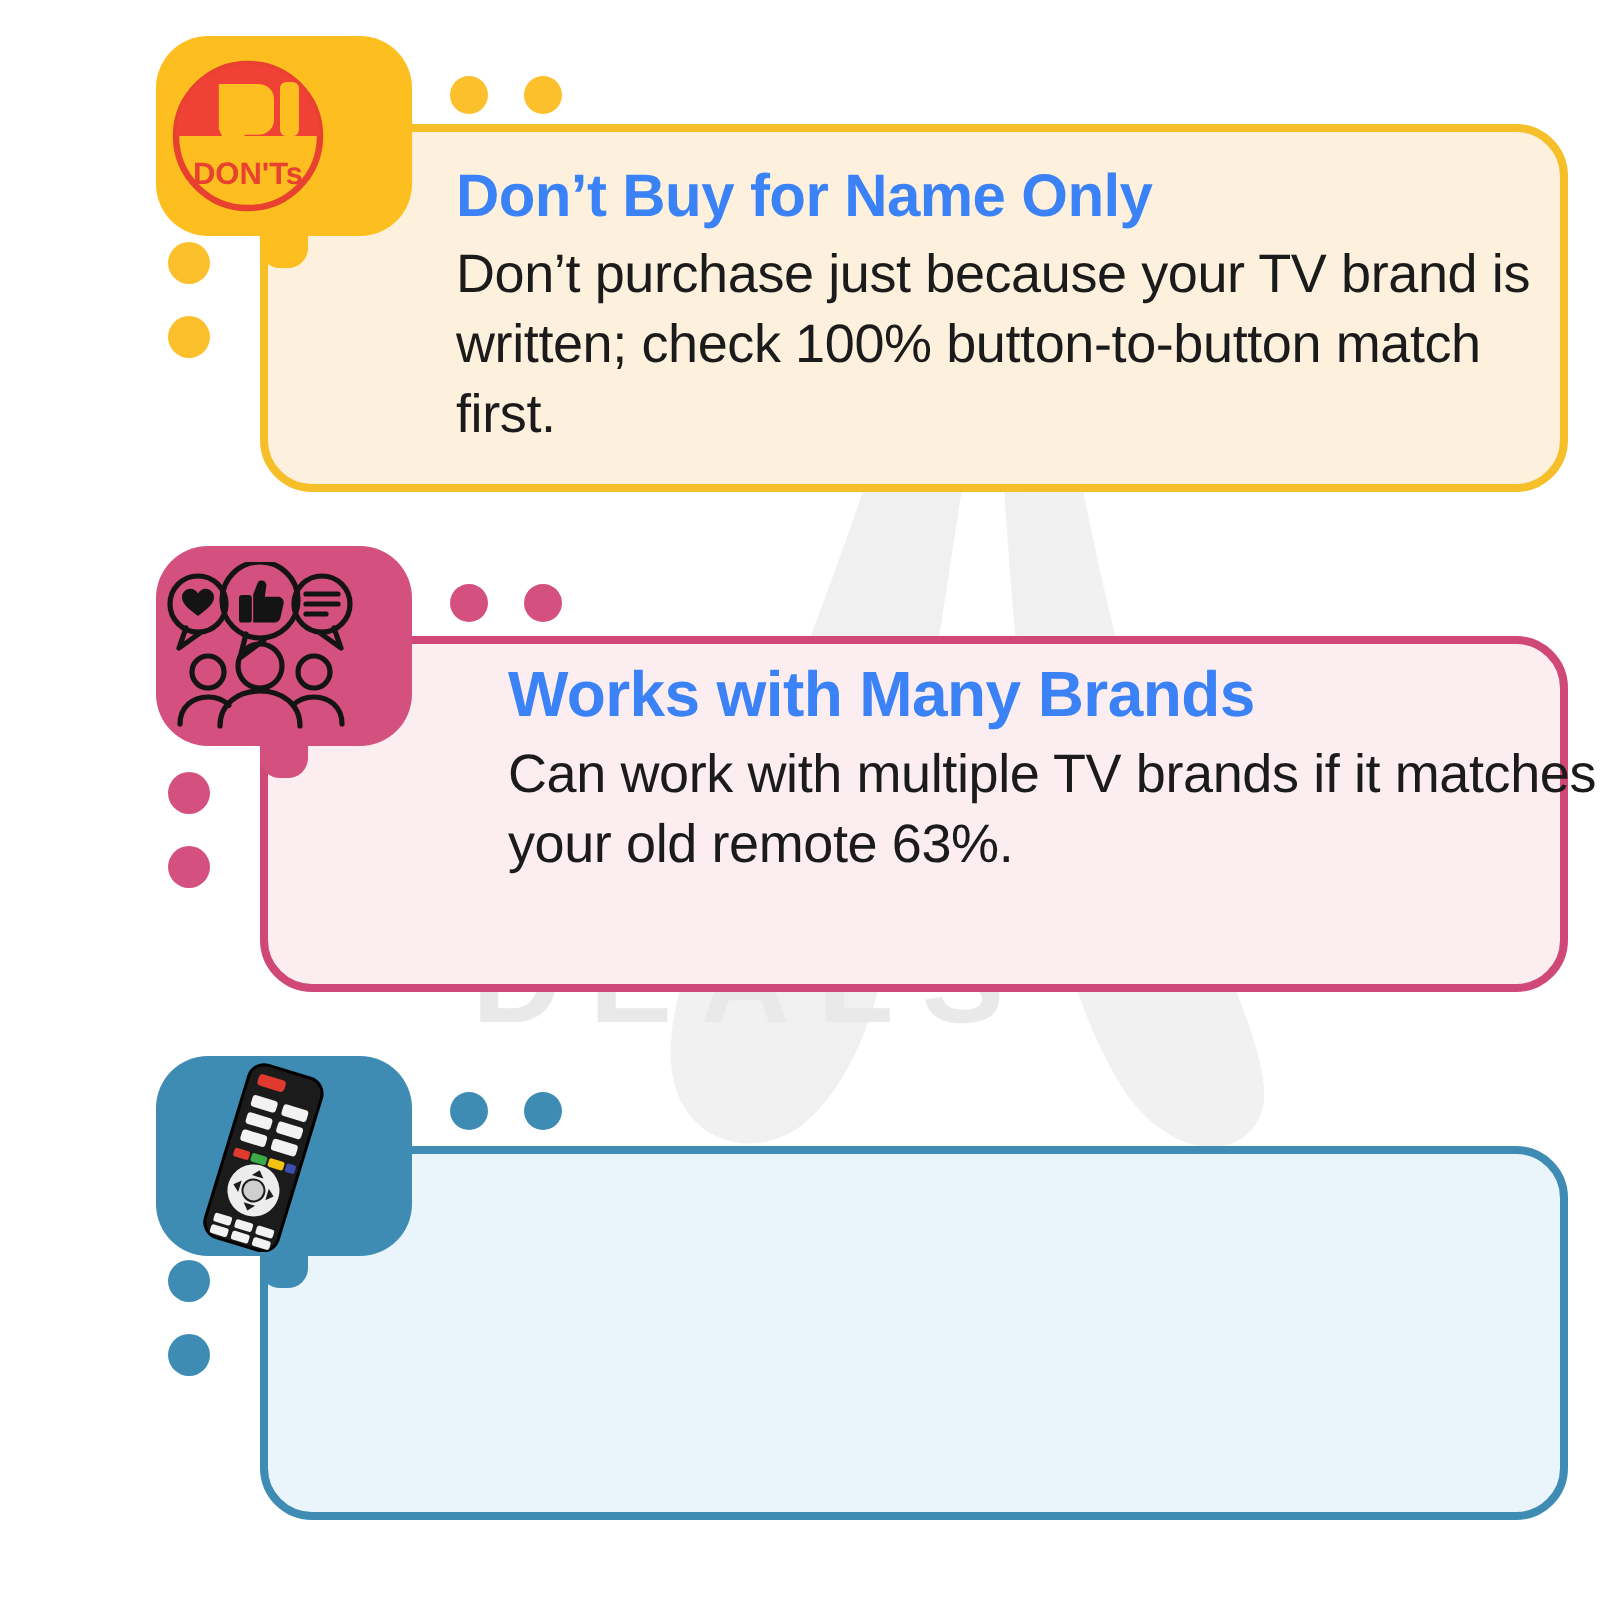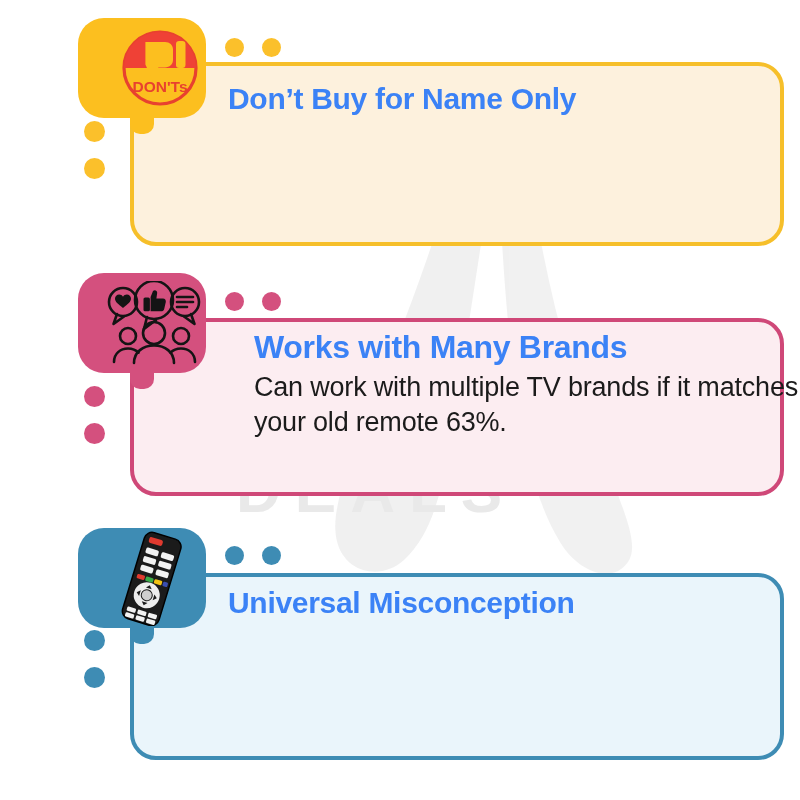--- a/index.html
+++ b/index.html
@@ -61,21 +61,21 @@
 
   
   .icon-badge {
     position: absolute;
     width: 128px;
     height: 100px;
     border-radius: 26px;
     z-index: 4;
     display: flex;
     align-items: center;
-    justify-content: flex-end;
+    justify-content: flex-start;
   }
   .icon-badge .tail {
     position: absolute;
     left: 50%;
     bottom: -16px;
     margin-left: -12px;
     width: 24px;
     height: 22px;
     border-bottom-left-radius: 10px;
     border-bottom-right-radius: 10px;
@@ -206,20 +206,21 @@
                    l-6.6 -14.6 v-22.5 z"></path>
           <rect x="62" y="19" width="9.5" height="27" rx="3.2"></rect>
         </g>
 
         <text class="donts-label" x="46" y="70" text-anchor="middle" font-size="15.5" font-weight="700" fill="#e8412f" font-family="Liberation Sans, sans-serif">DON'Ts</text>
       </svg>
     </div>
 
     <div class="card-text">
       <div class="card-title">Don’t Buy for Name Only</div>
+      <div class="card-body">Don’t purchase just because your TV brand is written; check 100% button-to-button match first.</div>
     </div>
   </div>
 
   <div class="card-block" id="card2">
 
     <div class="card-panel"></div>
 
     <div class="dot dot-top d1"></div>
     <div class="dot dot-top d2"></div>
     <div class="dot dot-side s1"></div>
@@ -314,17 +315,16 @@
             <rect x="61" y="82" width="9" height="4.5" rx="1.2"></rect>
             <rect x="39" y="88" width="9" height="4.5" rx="1.2"></rect>
             <rect x="50" y="88" width="9" height="4.5" rx="1.2"></rect>
             <rect x="61" y="88" width="9" height="4.5" rx="1.2"></rect>
           </g>
         </g>
       </svg>
     </div>
 
     <div class="card-text">
-      <div class="card-title">Universal Misconception</div>
     </div>
   </div>
 
 </div>
 
 </body></html>

